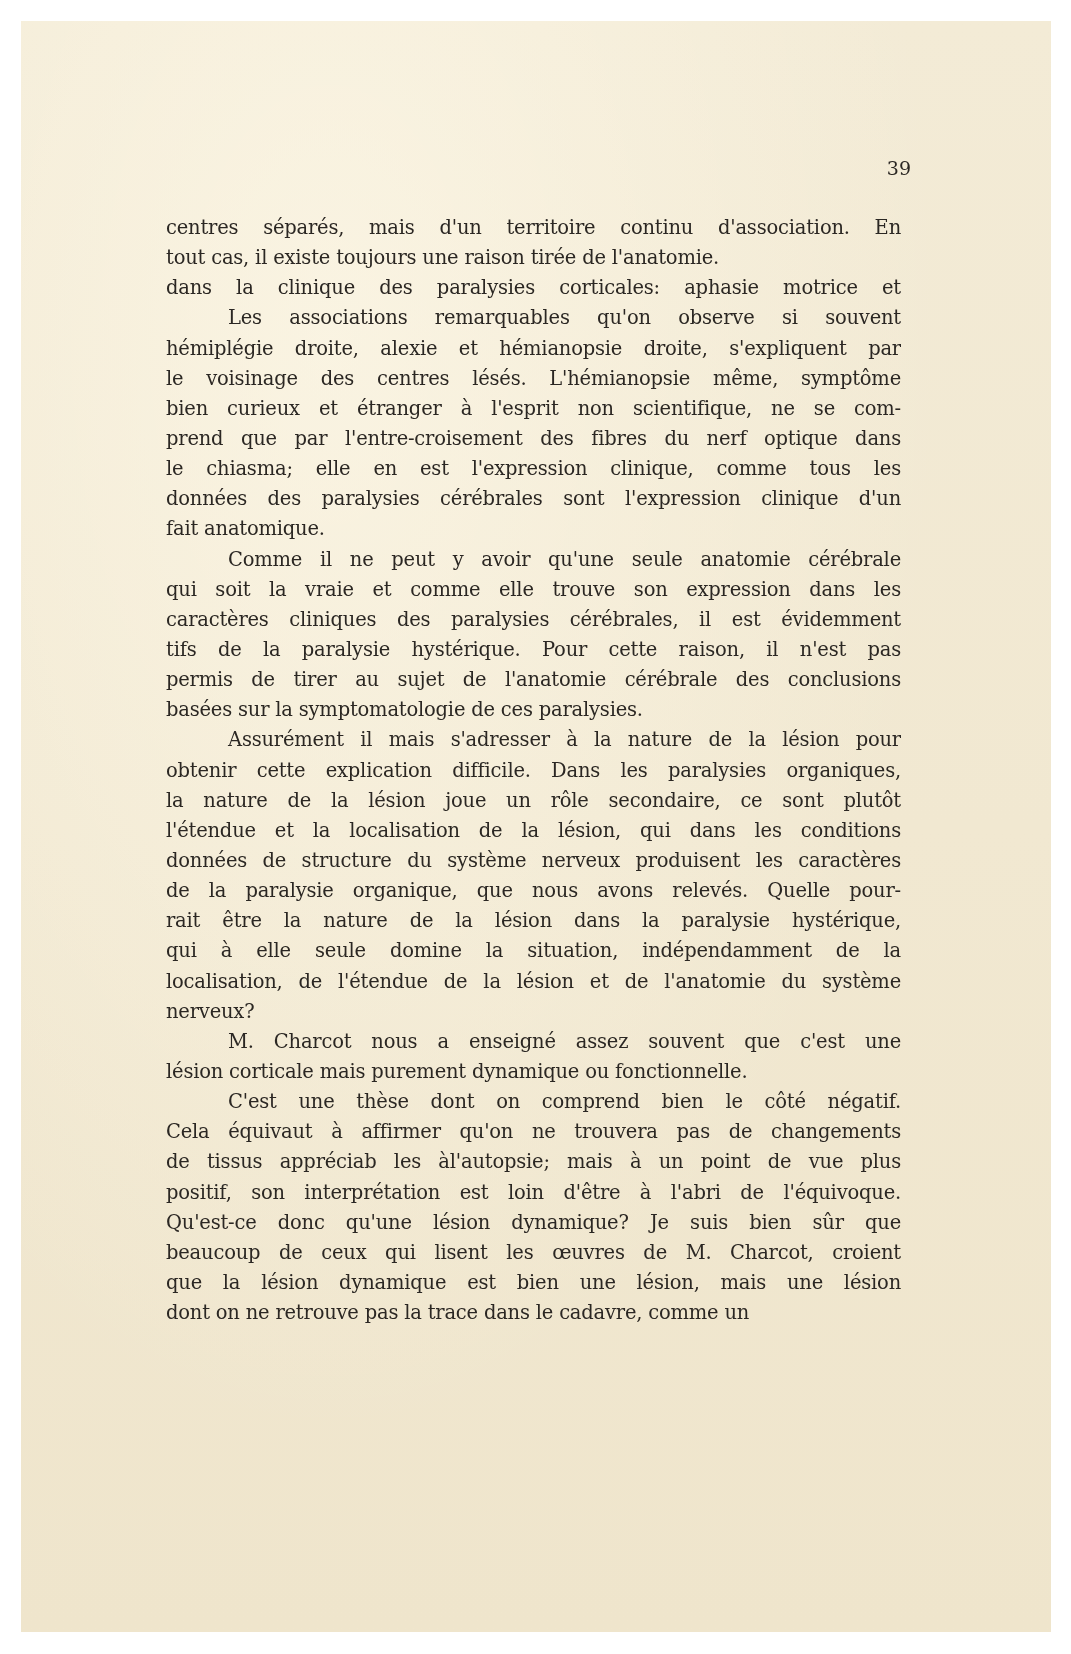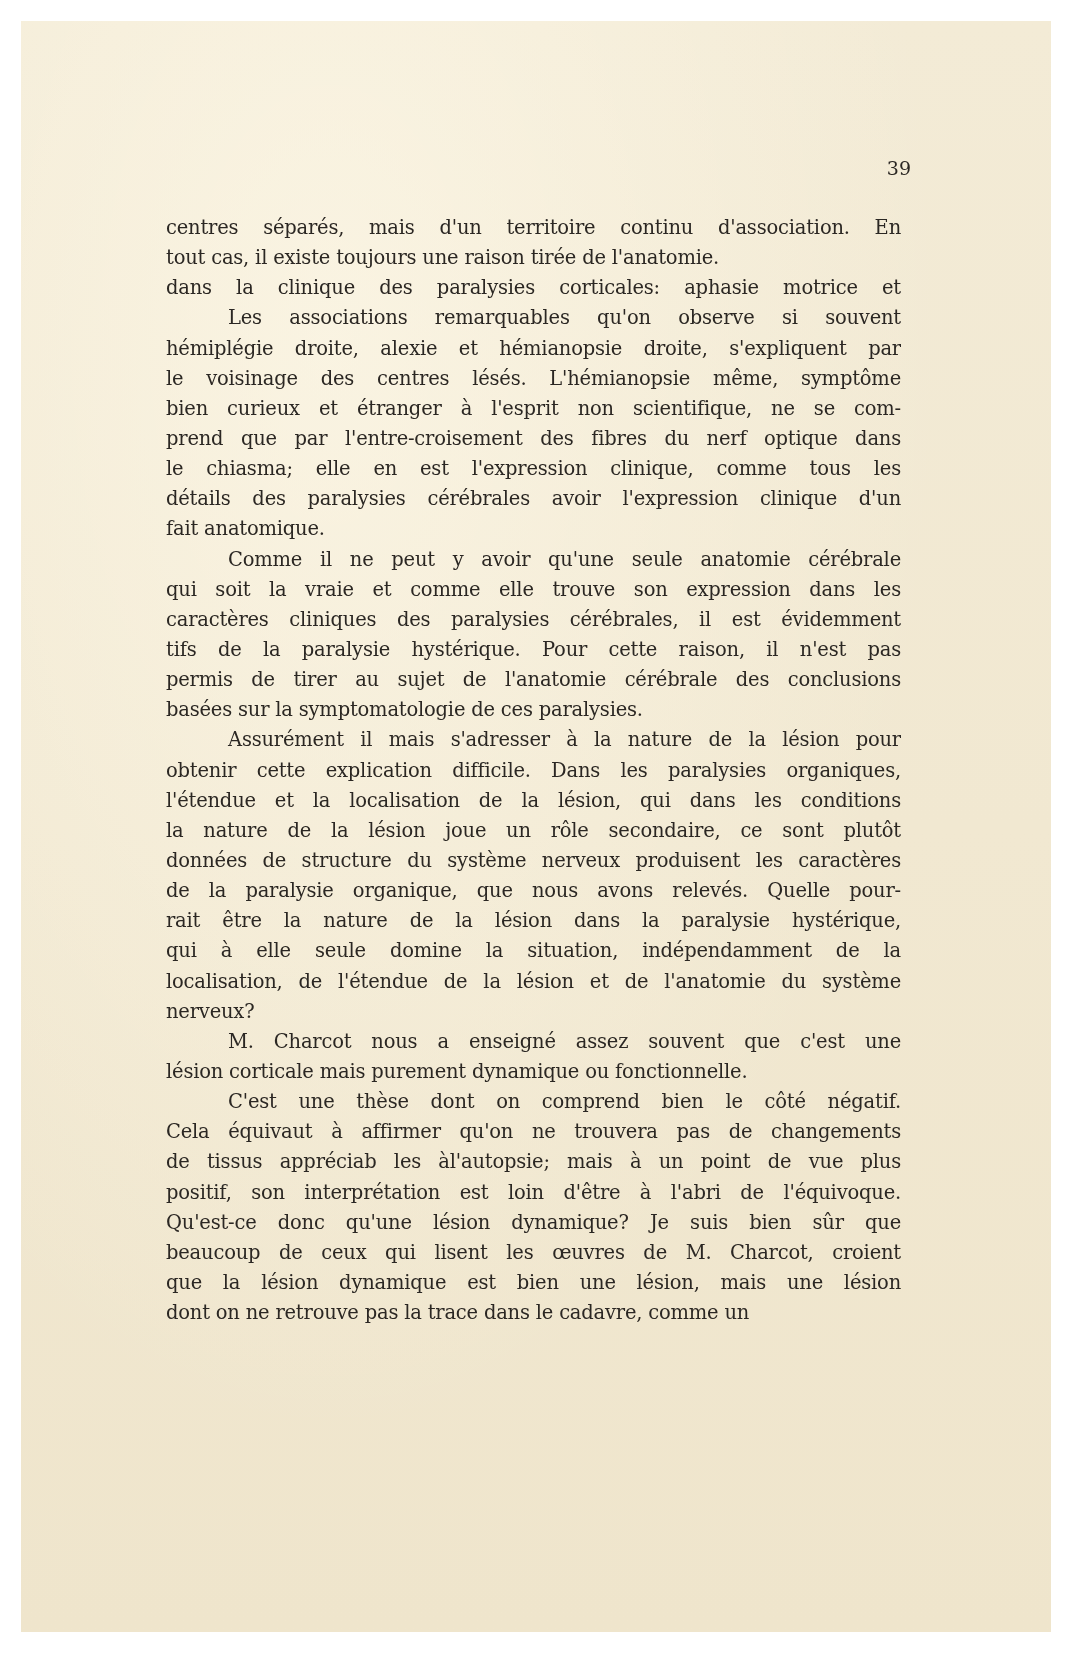--- a/index.html
+++ b/index.html
@@ -37,36 +37,36 @@
         <div class="line last">tout cas, il existe toujours une raison tirée de l'anatomie.</div>
       </div>
       <div>
         <div class="line">dans la clinique des paralysies corticales: aphasie motrice et</div>
         <div class="line indent">Les associations remarquables qu'on observe si souvent</div>
         <div class="line">hémiplégie droite, alexie et hémianopsie droite, s'expliquent par</div>
         <div class="line">le voisinage des centres lésés. L'hémianopsie même, symptôme</div>
         <div class="line">bien curieux et étranger à l'esprit non scientifique, ne se com-</div>
         <div class="line">prend que par l'entre-croisement des fibres du nerf optique dans</div>
         <div class="line">le chiasma; elle en est l'expression clinique, comme tous les</div>
-        <div class="line">détails des paralysies cérébrales avoir l'expression clinique d'un</div>
+        <div class="line">données des paralysies cérébrales sont l'expression clinique d'un</div>
         <div class="line last">fait anatomique.</div>
       </div>
       <div>
         <div class="line indent">Comme il ne peut y avoir qu'une seule anatomie cérébrale</div>
         <div class="line">qui soit la vraie et comme elle trouve son expression dans les</div>
         <div class="line">caractères cliniques des paralysies cérébrales, il est évidemment</div>
         <div class="line">tifs de la paralysie hystérique. Pour cette raison, il n'est pas</div>
         <div class="line">permis de tirer au sujet de l'anatomie cérébrale des conclusions</div>
         <div class="line last">basées sur la symptomatologie de ces paralysies.</div>
       </div>
       <div>
         <div class="line indent">Assurément il mais s'adresser à la nature de la lésion pour</div>
         <div class="line">obtenir cette explication difficile. Dans les paralysies organiques,</div>
+        <div class="line">la nature de la lésion joue un rôle secondaire, ce sont plutôt</div>
         <div class="line">l'étendue et la localisation de la lésion, qui dans les conditions</div>
-        <div class="line">la nature de la lésion joue un rôle secondaire, ce sont plutôt</div>
         <div class="line">données de structure du système nerveux produisent les caractères</div>
         <div class="line">de la paralysie organique, que nous avons relevés. Quelle pour-</div>
         <div class="line">rait être la nature de la lésion dans la paralysie hystérique,</div>
         <div class="line">qui à elle seule domine la situation, indépendamment de la</div>
         <div class="line">localisation, de l'étendue de la lésion et de l'anatomie du système</div>
         <div class="line last">nerveux?</div>
       </div>
       <div>
         <div class="line indent">M. Charcot nous a enseigné assez souvent que c'est une</div>
         <div class="line last">lésion corticale mais purement dynamique ou fonctionnelle.</div>

